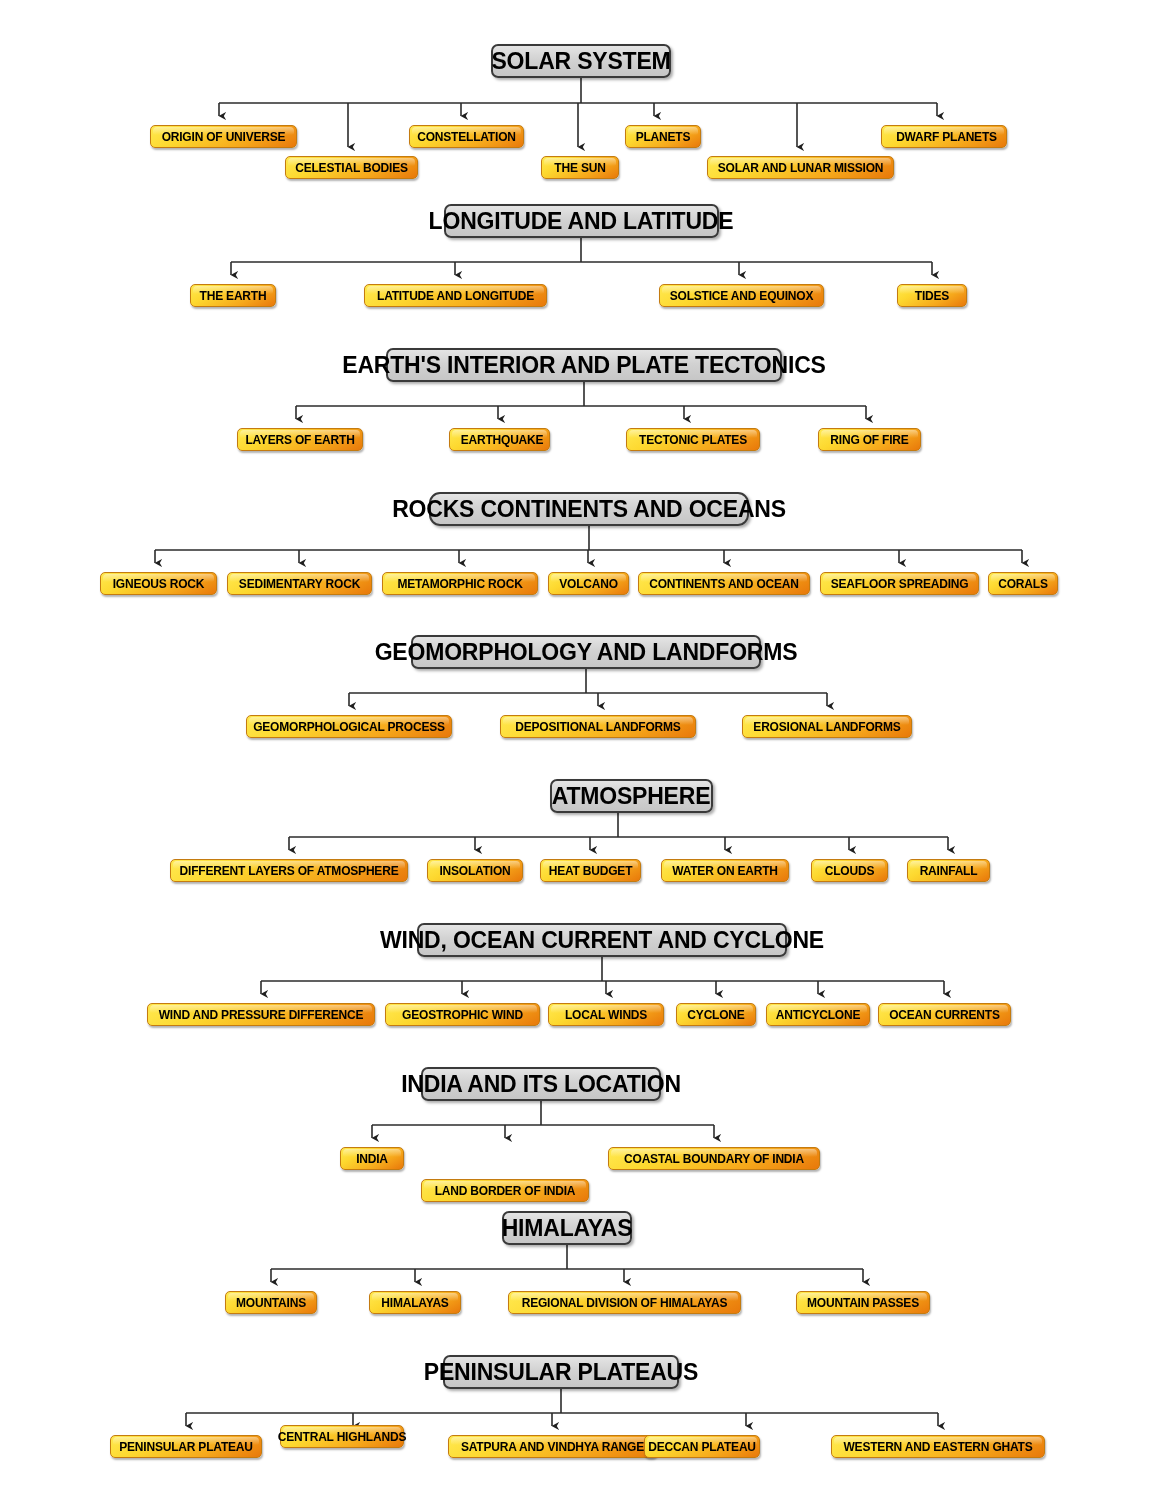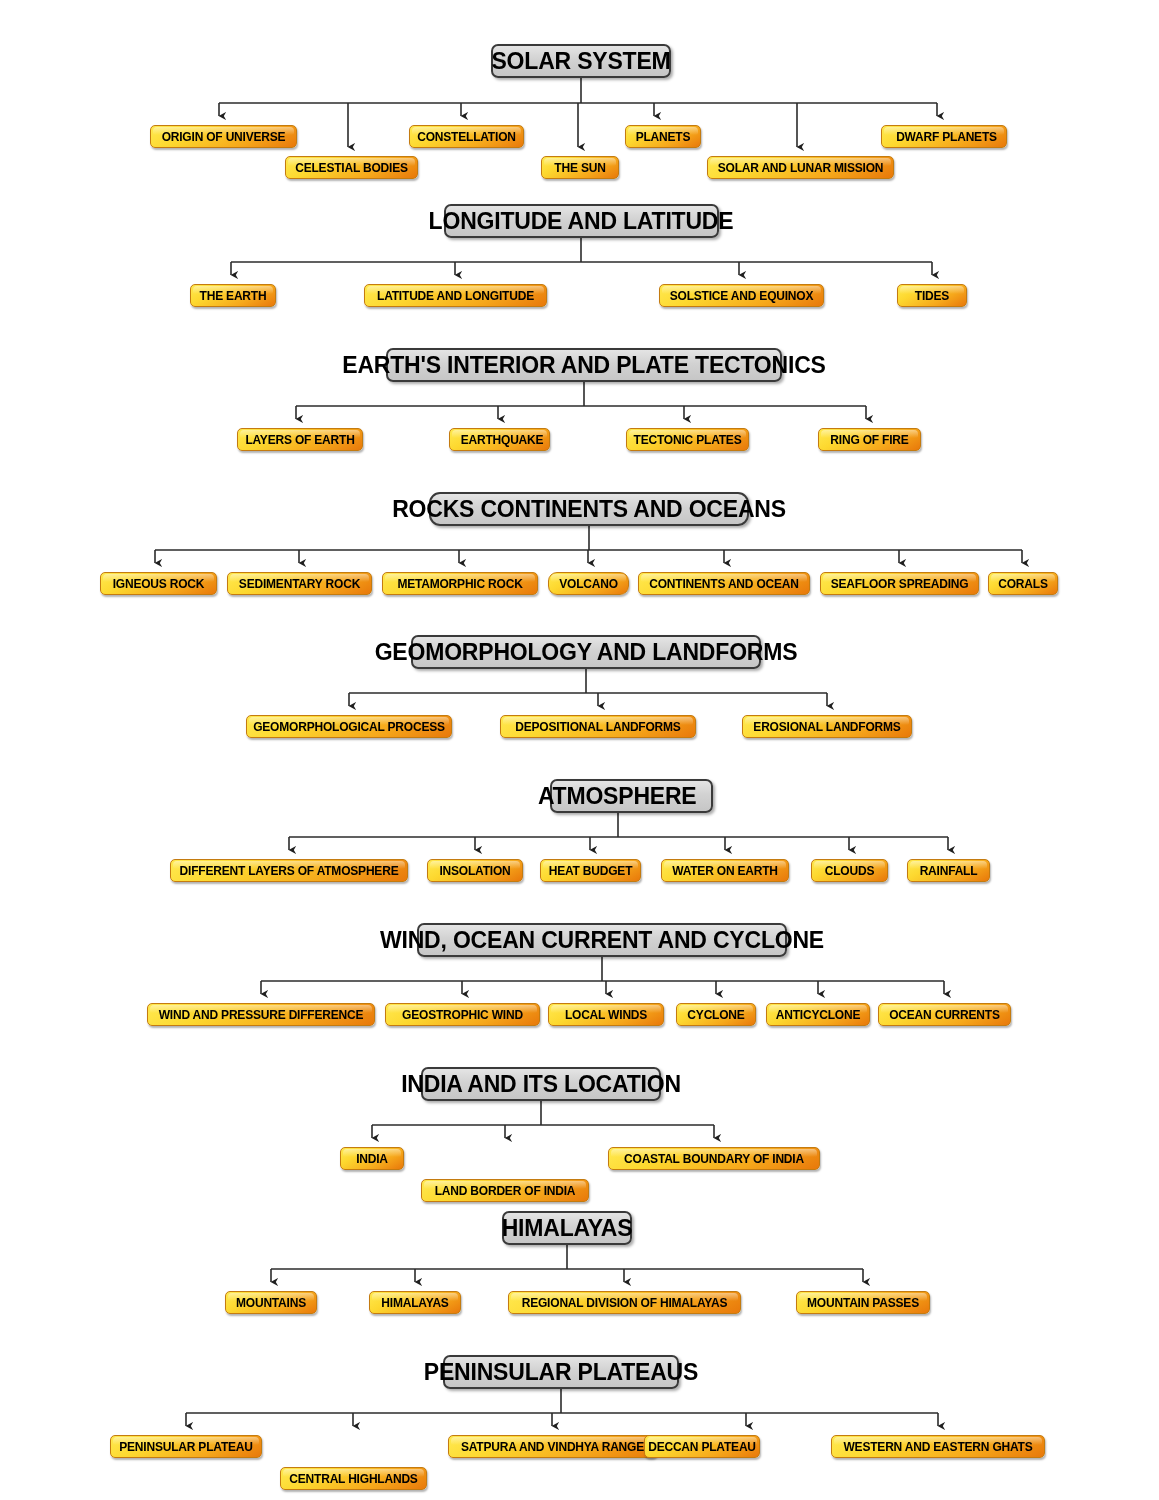--- a/index.html
+++ b/index.html
@@ -196,39 +196,39 @@
       </div>
       <div class="node hdr" style="left: 386px; top: 348px; width: 396px;">
         <span>EARTH'S INTERIOR AND PLATE TECTONICS</span>
       </div>
       <div class="node leaf" style="left: 237px; top: 428px; width: 126px;">
         <span>LAYERS OF EARTH</span>
       </div>
       <div class="node leaf" style="left: 449px; top: 428px; width: 101px; padding-left: 12px;">
         <span>EARTHQUAKE</span>
       </div>
-      <div class="node leaf" style="left: 626px; top: 428px; width: 123px;">
+      <div class="node leaf" style="left: 626px; top: 428px; width: 134px;">
         <span>TECTONIC PLATES</span>
       </div>
       <div class="node leaf" style="left: 818px; top: 428px; width: 103px;">
         <span>RING OF FIRE</span>
       </div>
       <div class="node hdr" style="left: 429px; top: 492px; width: 320px; border-radius: 11px;">
         <span>ROCKS CONTINENTS AND OCEANS</span>
       </div>
       <div class="node leaf" style="left: 100px; top: 572px; width: 117px;">
         <span>IGNEOUS ROCK</span>
       </div>
       <div class="node leaf" style="left: 227px; top: 572px; width: 145px;">
         <span>SEDIMENTARY ROCK</span>
       </div>
       <div class="node leaf" style="left: 382px; top: 572px; width: 156px;">
         <span>METAMORPHIC ROCK</span>
       </div>
-      <div class="node leaf" style="left: 548px; top: 572px; width: 81px; border-radius: 9px;">
+      <div class="node leaf" style="left: 548px; top: 572px; width: 81px;">
         <span>VOLCANO</span>
       </div>
       <div class="node leaf" style="left: 638px; top: 572px; width: 172px;">
         <span>CONTINENTS AND OCEAN</span>
       </div>
       <div class="node leaf" style="left: 820px; top: 572px; width: 159px;">
         <span>SEAFLOOR SPREADING</span>
       </div>
       <div class="node leaf" style="left: 988px; top: 572px; width: 70px;">
         <span>CORALS</span>
@@ -238,21 +238,21 @@
       </div>
       <div class="node leaf" style="left: 246px; top: 715px; width: 206px;">
         <span>GEOMORPHOLOGICAL PROCESS</span>
       </div>
       <div class="node leaf" style="left: 500px; top: 715px; width: 196px;">
         <span>DEPOSITIONAL LANDFORMS</span>
       </div>
       <div class="node leaf" style="left: 742px; top: 715px; width: 170px;">
         <span>EROSIONAL LANDFORMS</span>
       </div>
-      <div class="node hdr" style="left: 549.5px; top: 779px; width: 163px; justify-content: flex-end;">
+      <div class="node hdr" style="left: 549.5px; top: 779px; width: 163px;">
         <span>ATMOSPHERE</span>
       </div>
       <div class="node leaf" style="left: 170px; top: 859px; width: 238px;">
         <span>DIFFERENT LAYERS OF ATMOSPHERE</span>
       </div>
       <div class="node leaf" style="left: 427px; top: 859px; width: 96px;">
         <span>INSOLATION</span>
       </div>
       <div class="node leaf" style="left: 540px; top: 859px; width: 101px;">
         <span>HEAT BUDGET</span>
@@ -313,21 +313,21 @@
       </div>
       <div class="node leaf" style="left: 796px; top: 1291px; width: 134px;">
         <span>MOUNTAIN PASSES</span>
       </div>
       <div class="node hdr" style="left: 443px; top: 1355px; width: 236px;">
         <span>PENINSULAR PLATEAUS</span>
       </div>
       <div class="node leaf" style="left: 110px; top: 1435px; width: 152px;">
         <span>PENINSULAR PLATEAU</span>
       </div>
-      <div class="node leaf" style="left: 280px; top: 1467px; width: 147px;">
+      <div class="node leaf" style="left: 280px; top: 1425px; width: 124px;">
         <span>CENTRAL HIGHLANDS</span>
       </div>
       <div class="node leaf" style="left: 448px; top: 1435px; width: 209px;">
         <span>SATPURA AND VINDHYA RANGE</span>
       </div>
       <div class="node leaf" style="left: 644px; top: 1435px; width: 116px;">
         <span>DECCAN PLATEAU</span>
       </div>
       <div class="node leaf" style="left: 831px; top: 1435px; width: 214px;">
         <span>WESTERN AND EASTERN GHATS</span>

